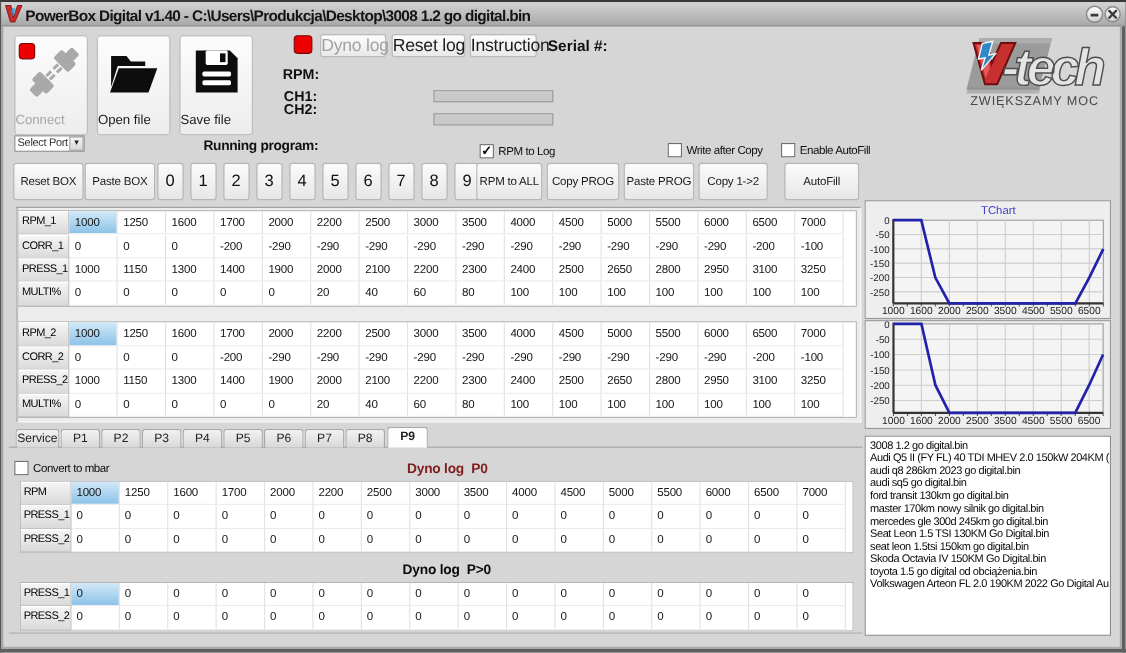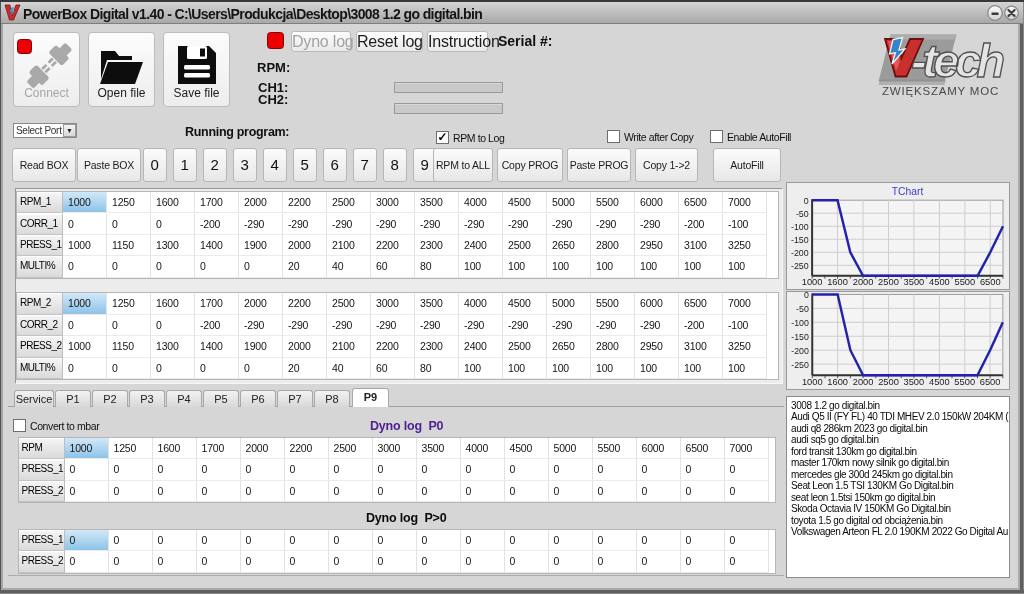--- a/index.html
+++ b/index.html
@@ -2,21 +2,21 @@
 <html><head><meta charset="utf-8"><style>
 *{margin:0;padding:0;box-sizing:border-box}
 html,body{width:1024px;height:594px;overflow:hidden}
 body{font-family:"Liberation Sans",sans-serif;background:#d6d6d6;position:relative}
 .abs{position:absolute}
 
 #topstrip{left:0;top:0;width:1024px;height:2px;background:#383838}
 #titlebar{left:0;top:2px;width:1024px;height:22px;background:linear-gradient(#d4d4d4,#a8a8a8);border-bottom:1px solid #7e7e7e}
 #title{left:23px;top:6px;font-size:14px;letter-spacing:-0.6px;font-weight:bold;color:#141414}
 
-.bigbtn{width:67px;height:75px;background:linear-gradient(#fcfcfc,#ededed);border:1px solid #bcbcbc;border-radius:4px;text-align:center}
+.bigbtn{width:67px;height:91px;background:linear-gradient(#fcfcfc,#ededed);border:1px solid #bcbcbc;border-radius:4px;text-align:left}
 .bigbtn span{position:absolute;left:0;width:100%;bottom:6px;font-size:12px;color:#1c1c1c}
 .redsq{width:15px;height:15px;background:#ec0000;border:1.5px solid #7e0606;border-radius:3.5px}
 .btn{height:21px;background:linear-gradient(#fdfdfd,#e9e9e9);border:1px solid #bababa;border-radius:3px;font-size:16px;letter-spacing:-0.2px;color:#1c1c1c;text-align:right;line-height:19px;white-space:nowrap}
 .dis{color:#a2a2a2}
 .blab{font-weight:bold;font-size:13px;color:#101010}
 .cb{width:13px;height:13px;background:#fff;border:1px solid #6e6e6e}
 .cblab{font-size:10.5px;letter-spacing:-0.4px;color:#101010}
 .pbar{width:109px;height:11px;background:#c9c9c9;border:1px solid #9a9a9a;box-shadow:inset 0 1px 0 #d8d8d8}
 
 .mbtn{height:34px;background:linear-gradient(#fbfbfb,#e7e7e7);border:1px solid #b6b6b6;border-radius:3px;text-align:center;font-size:10.5px;letter-spacing:-0.2px;color:#1c1c1c;line-height:32px;white-space:nowrap}
@@ -108,21 +108,21 @@
 <div class="abs blab" style="left:258px;top:92px">CH2:</div>
 <div class="abs pbar" style="left:394px;top:82px"></div>
 <div class="abs pbar" style="left:394px;top:103px"></div>
 <div class="abs blab" style="left:185px;top:125px;font-size:12.5px;letter-spacing:-0.3px">Running program:</div>
 <div class="abs cb" style="left:436px;top:131px;font-size:12px;font-weight:bold;line-height:11px;text-align:center">✓</div>
 <div class="abs cblab" style="left:453px;top:132px">RPM to Log</div>
 <div class="abs cb" style="left:607px;top:130px"></div>
 <div class="abs cblab" style="left:624px;top:131px">Write after Copy</div>
 <div class="abs cb" style="left:710px;top:130px"></div>
 <div class="abs cblab" style="left:727px;top:131px">Enable AutoFill</div>
-<div class="abs mbtn dis" style="left:12px;top:148px;width:64px">Read BOX</div>
+<div class="abs mbtn dis" style="left:12px;top:148px;width:64px">Reset BOX</div>
 <div class="abs mbtn dis" style="left:77px;top:148px;width:64px">Paste BOX</div>
 <div class="abs mbtn num" style="left:142.5px;top:148px">0</div>
 <div class="abs mbtn num" style="left:172.5px;top:148px">1</div>
 <div class="abs mbtn num" style="left:202.5px;top:148px">2</div>
 <div class="abs mbtn num" style="left:232.5px;top:148px">3</div>
 <div class="abs mbtn num" style="left:262.5px;top:148px">4</div>
 <div class="abs mbtn num" style="left:292.5px;top:148px">5</div>
 <div class="abs mbtn num" style="left:322.5px;top:148px">6</div>
 <div class="abs mbtn num" style="left:352.5px;top:148px">7</div>
 <div class="abs mbtn num" style="left:382.5px;top:148px">8</div>
@@ -295,21 +295,21 @@
 <div class="abs tab" style="left:92px;width:36px">P2</div>
 <div class="abs tab" style="left:129px;width:36px">P3</div>
 <div class="abs tab" style="left:166px;width:36px">P4</div>
 <div class="abs tab" style="left:203px;width:36px">P5</div>
 <div class="abs tab" style="left:240px;width:36px">P6</div>
 <div class="abs tab" style="left:277px;width:36px">P7</div>
 <div class="abs tab" style="left:314px;width:36px">P8</div>
 <div class="abs tab tabsel" style="left:352px;width:37px">P9</div>
 <div class="abs cb" style="left:13px;top:419px"></div>
 <div class="abs cblab" style="left:30px;top:420px">Convert to mbar</div>
-<div class="abs" style="left:370px;top:419px;font-size:12.5px;letter-spacing:-0.2px;font-weight:bold;color:#4c1d95">Dyno log&nbsp; P0</div>
+<div class="abs" style="left:370px;top:419px;font-size:12.5px;letter-spacing:-0.2px;font-weight:bold;color:#7f1d1d">Dyno log&nbsp; P0</div>
 <div class="twrap" style="left:17.5px;top:436.5px;width:758px;height:66.5px">
     <div class="trow" style="top:0.0px">
       <b>RPM</b>
       <i class="sel">1000</i>
       <i>1250</i>
       <i>1600</i>
       <i>1700</i>
       <i>2000</i>
       <i>2200</i>
       <i>2500</i>

